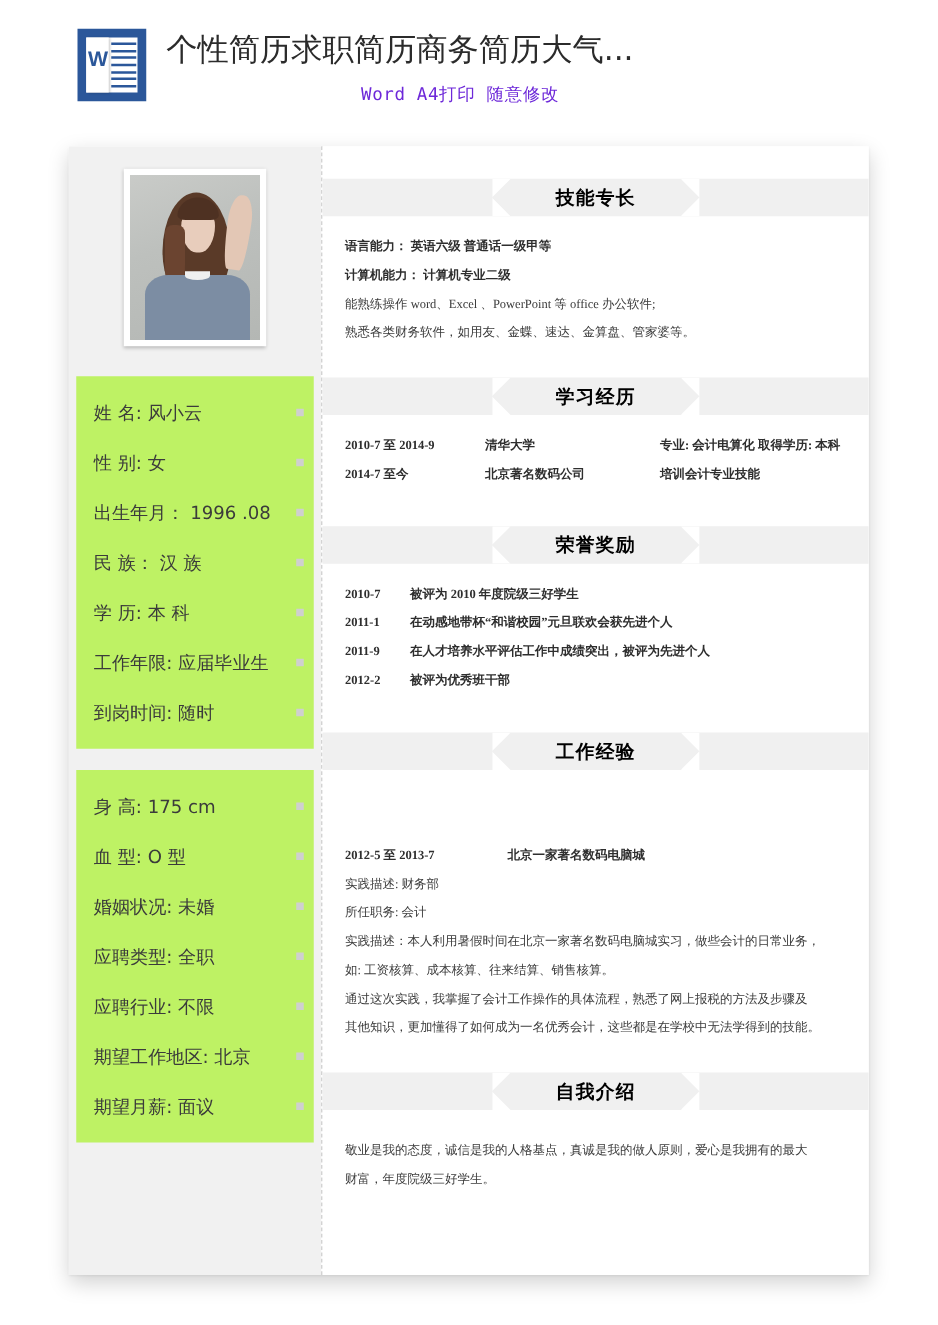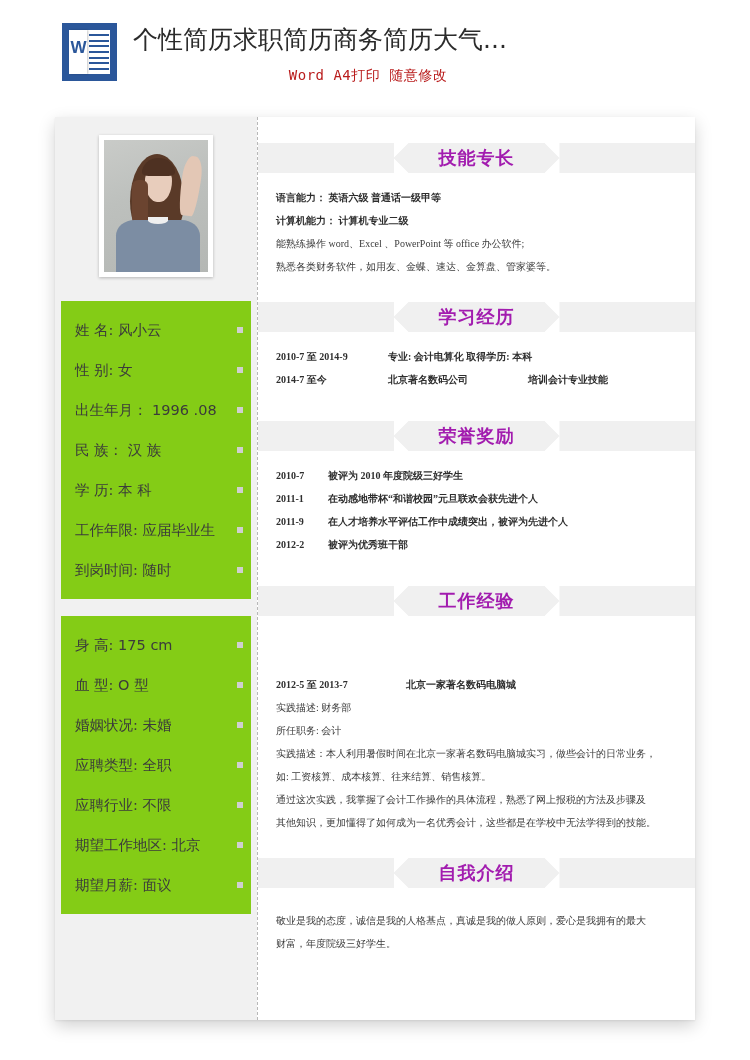--- a/index.html
+++ b/index.html
@@ -89,21 +89,21 @@
     line-height: 40px;
     color: #2b2b2b;
     letter-spacing: 0px;
     white-space: nowrap;
     font-weight: 400;
     font-family: "DejaVu Sans", "Liberation Sans", sans-serif;
   }
   .doc-subtitle {
     margin-top: 7px;
     font-size: 14px;
-    color: #b91c1c;
+    color: #6d28d9;
     text-align: center;
     width: 470px;
     font-family: "DejaVu Sans Mono", "Liberation Mono", monospace;
     letter-spacing: 0.5px;
   }
 
   
   .sheet {
     position: absolute;
     left: 55px;
@@ -186,21 +186,21 @@
   }
   .photo .collar {
     position: absolute;
     left: 44px; bottom: 48px;
     width: 20px; height: 7px;
     background: #efefef;
     border-radius: 0 0 50% 50%;
   }
 
   .info-card {
-    background: #84cc16;
+    background: #bef264;
     margin: 0 auto;
     width: 190px;
     padding: 9px 0 9px 0;
   }
   .info-card.first { margin-top: 24px; }
   .info-card.second { margin-top: 17px; }
 
   .info-row {
     position: relative;
     height: 40px;
@@ -244,23 +244,23 @@
   .section-head {
     height: 30px;
     background: #f0f0f0;
     position: relative;
     display: flex;
     align-items: center;
     justify-content: center;
     margin-top: 0;
   }
   .section-head .title {
-    font-size: 18px;
+    font-size: 15px;
     font-weight: bold;
-    color: #a21caf;
+    color: #000000;
     letter-spacing: 1px;
     z-index: 2;
     font-family: Liberation Mono, monospace;
   }
   .section-head .notch-l,
   .section-head .notch-r {
     position: absolute;
     top: 0;
     width: 15px;
     height: 30px;
@@ -434,20 +434,21 @@
       <div class="spacer-14"></div>
 
       <div class="section-head">
         <span class="notch-l"></span>
         <span class="title">学习经历</span>
         <span class="notch-r"></span>
       </div>
       <div class="sec-body">
         <div class="edu-row">
           <span class="line b c1">2010-7 至 2014-9</span>
+          <span class="line b c2">清华大学</span>
           <span class="line b c3">专业: 会计电算化   取得学历: 本科</span>
         </div>
         <div class="edu-row">
           <span class="line b c1">2014-7 至今</span>
           <span class="line b c2">北京著名数码公司</span>
           <span class="line b c3">培训会计专业技能</span>
         </div>
       </div>
 
       <div class="spacer-20"></div>

